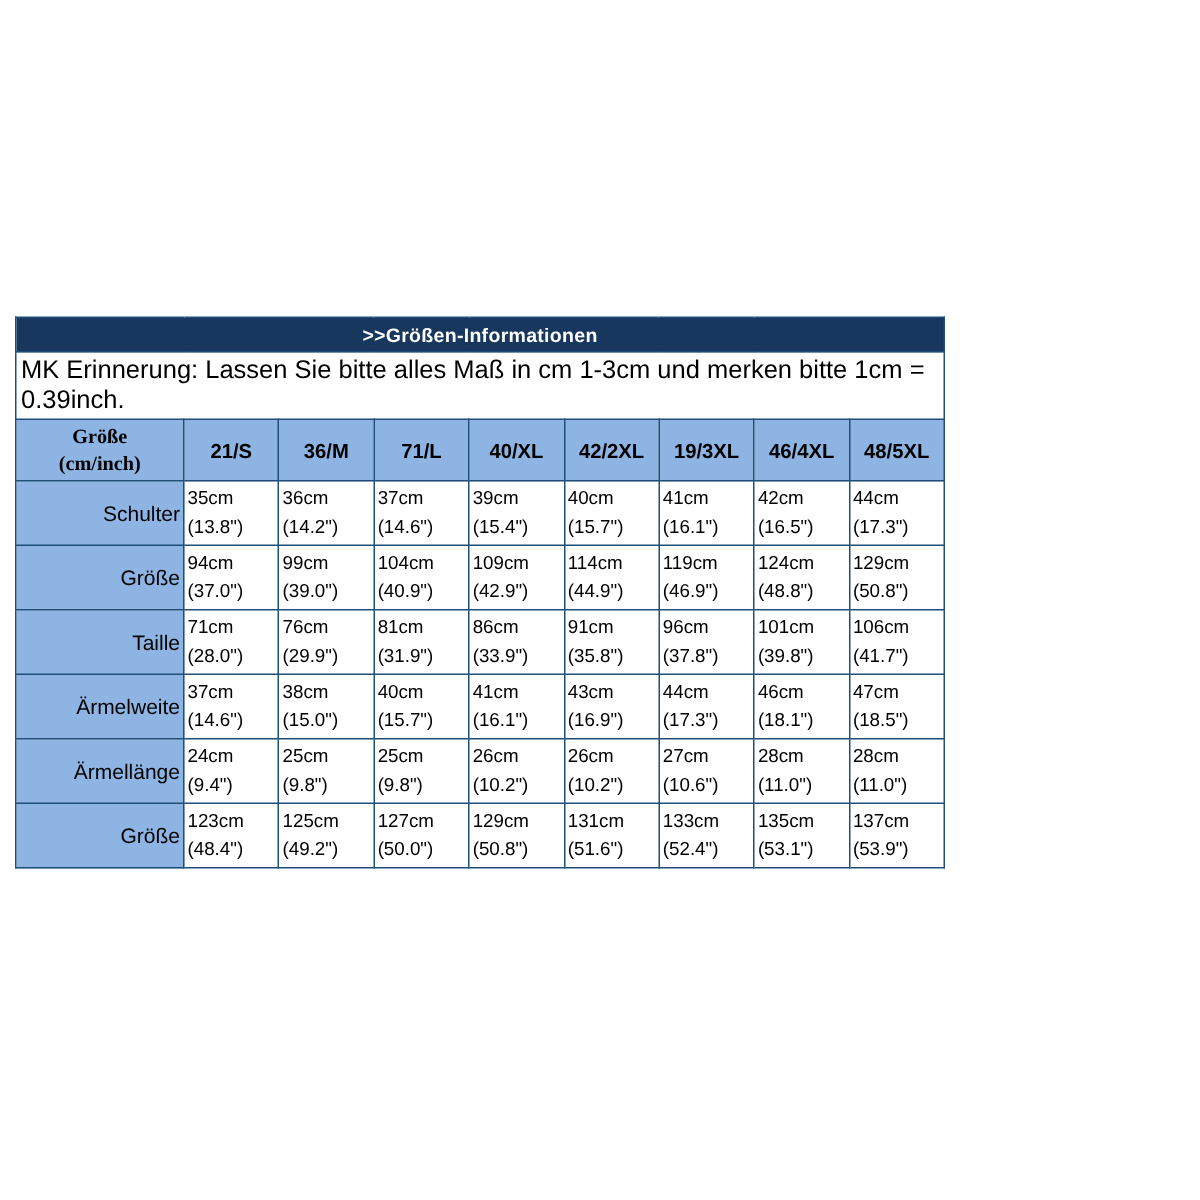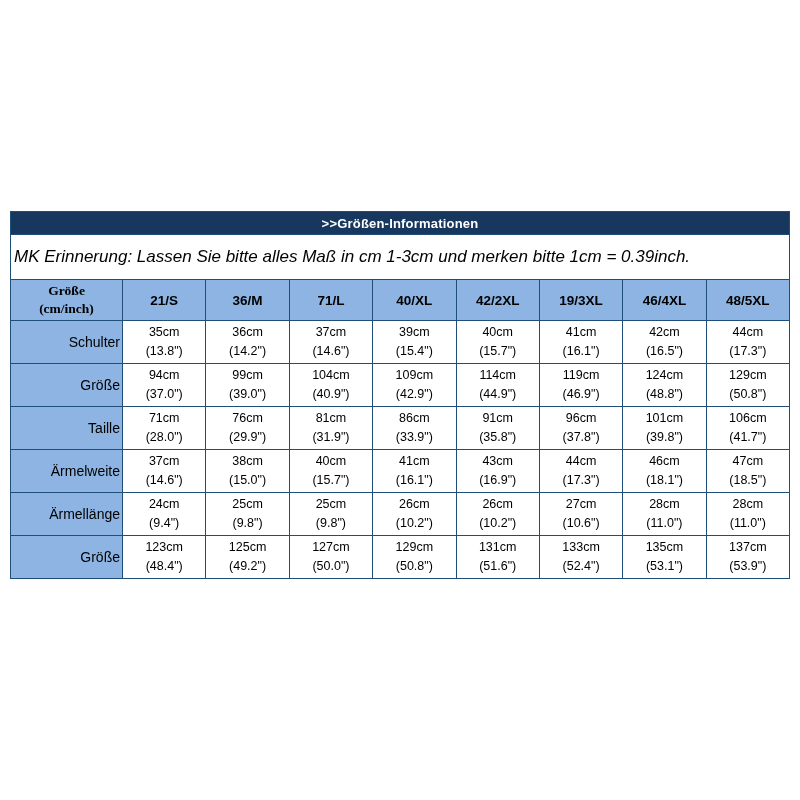--- a/index.html
+++ b/index.html
@@ -12,21 +12,21 @@
     width:800px;height:800px;
     background:#ffffff;
     font-family:"Liberation Sans","DejaVu Sans",sans-serif;
     color:#000;
     position:relative;
     overflow:hidden;
   }
   .size-chart{
     position:absolute;
     left:10px;top:211px;
-    width:780px;
+    width:620px;
     border-collapse:collapse;
     table-layout:fixed;
   }
   .size-chart th,.size-chart td{
     border:1px solid var(--border);
     padding:1px 2px;
     vertical-align:middle;
   }
   col.c0{width:112px;}
   .title-row th{
@@ -37,42 +37,41 @@
     text-align:center;
     height:20px;
     letter-spacing:.2px;
   }
   .reminder-row td{
     background:#ffffff;
     font-size:17px;
     text-align:left;
     height:42px;
     padding-left:3px;
-    font-style:italic;
   }
   .corner-cell,.col-header{
     background:var(--accent);
     font-weight:bold;
     font-size:13.5px;
     text-align:center;
     height:38px;
   }
   .corner-cell div{line-height:1.35;font-family:Liberation Serif, serif;}
   .row-label{
     background:var(--accent);
     font-size:14px;
     font-weight:normal;
     text-align:right;
     padding-left:10px;
     height:40px;
   }
   .data-cell{
     background:#ffffff;
     font-size:12.5px;
-    text-align:center;
+    text-align:left;
     height:40px;
   }
   .data-cell div{line-height:1.55;}
 </style>
 </head>
 <body>
 
 <div class="page">
   <table class="size-chart">
     <colgroup>

